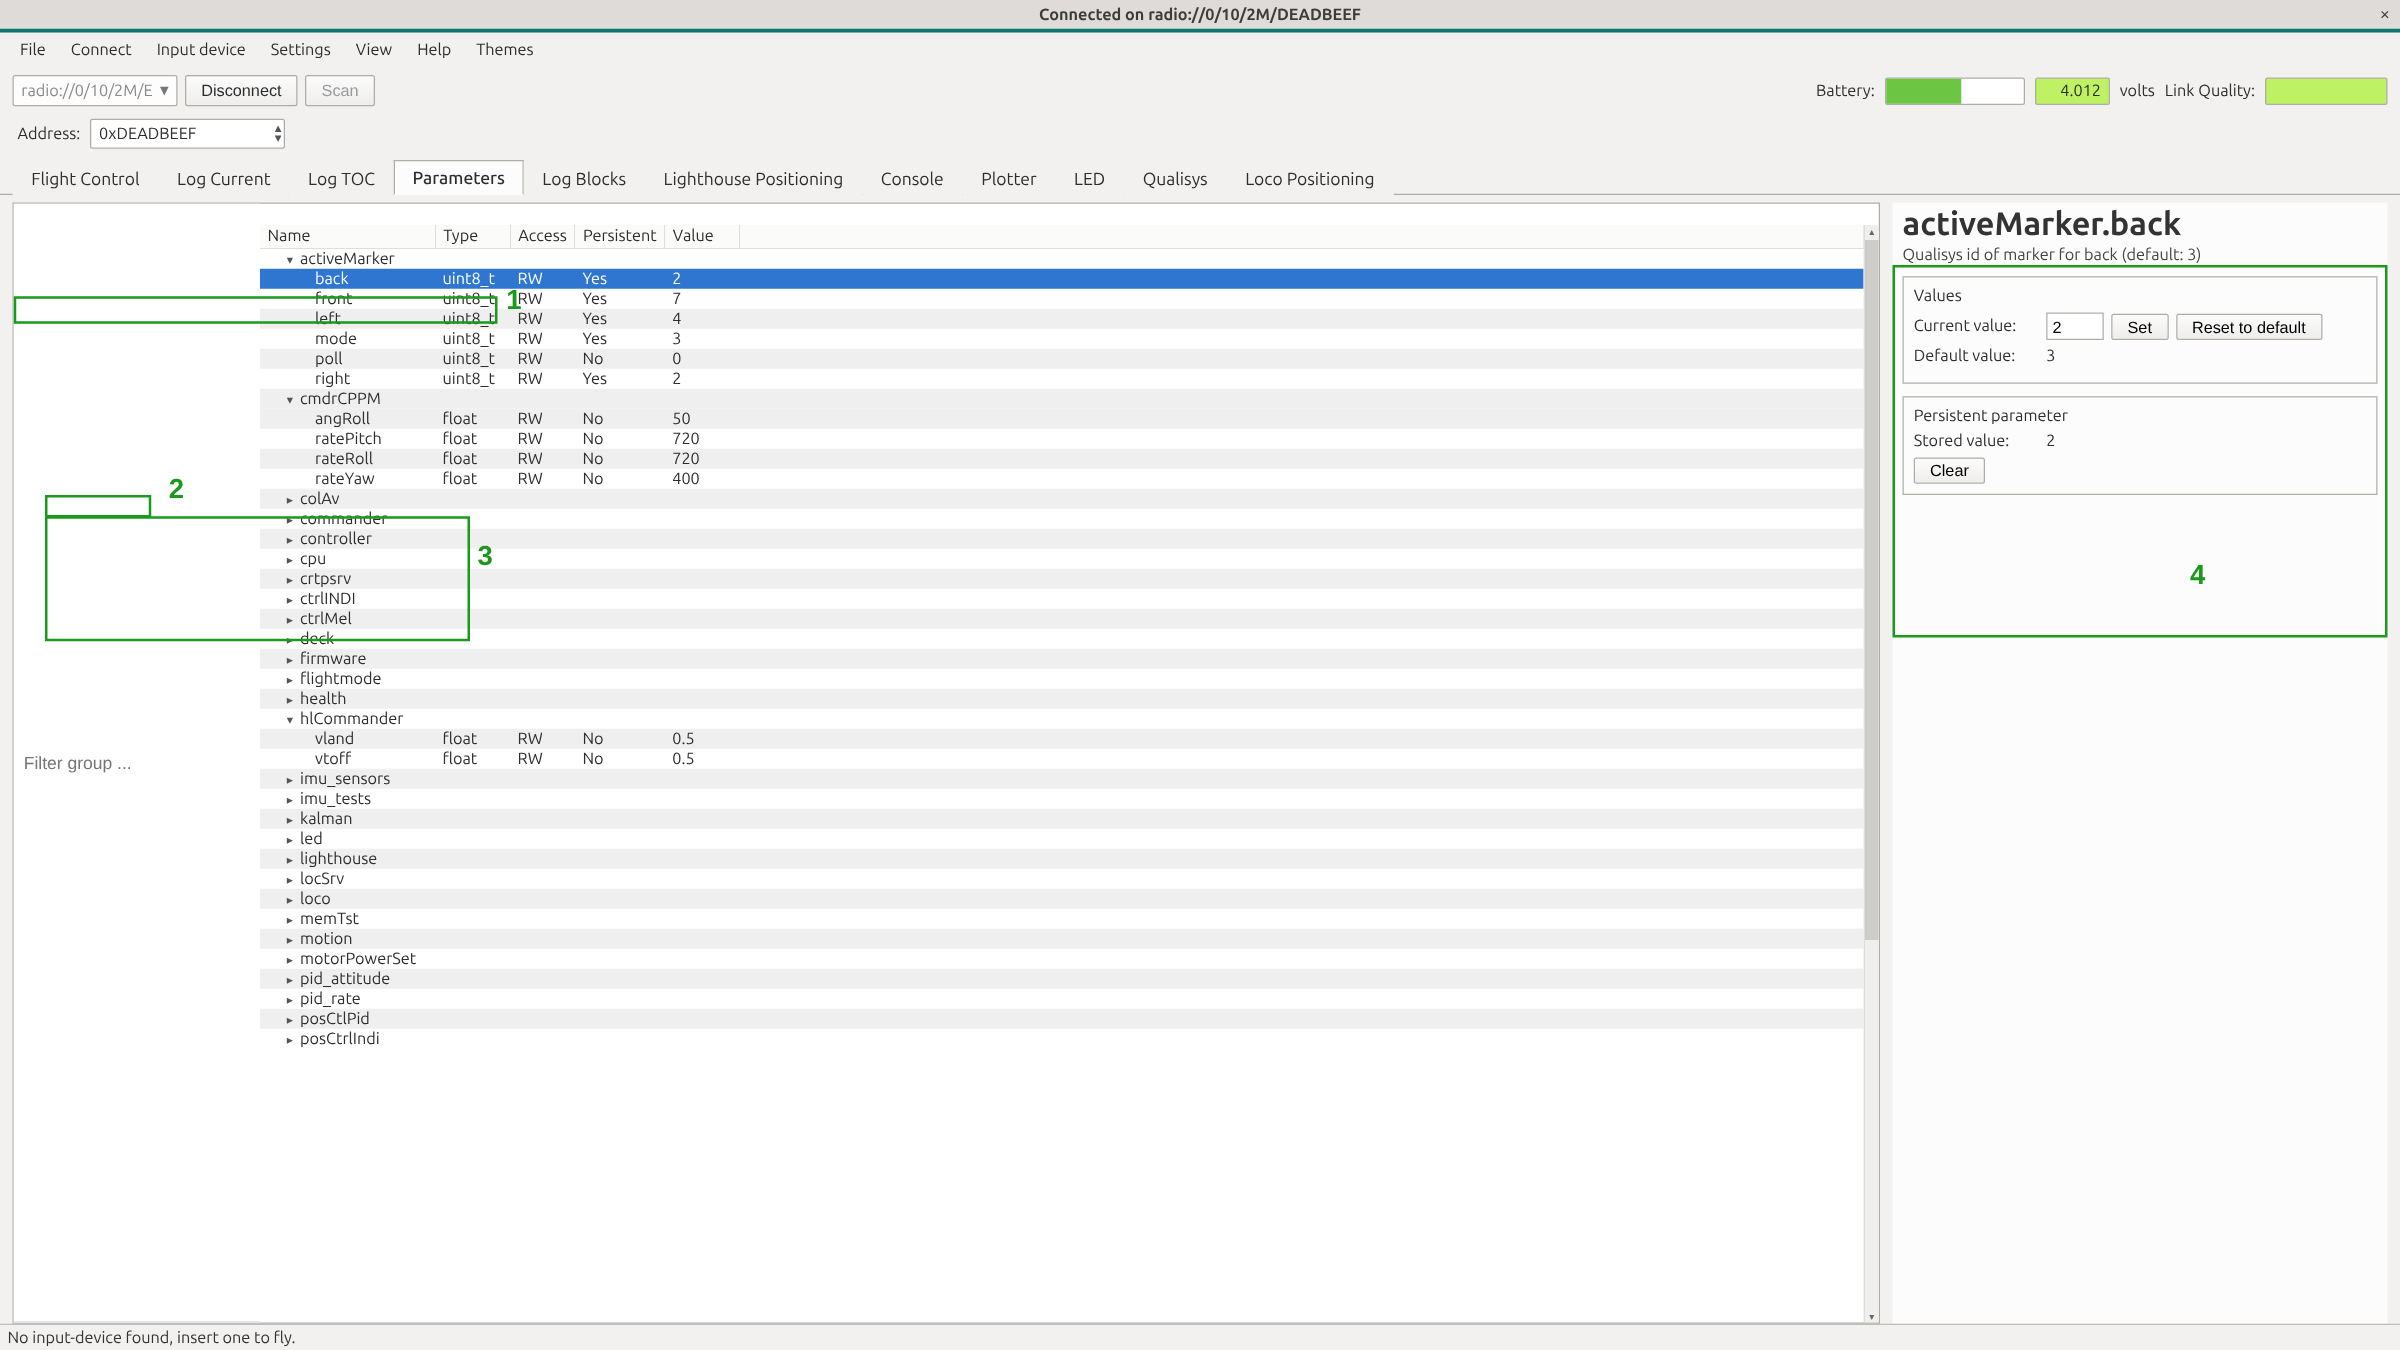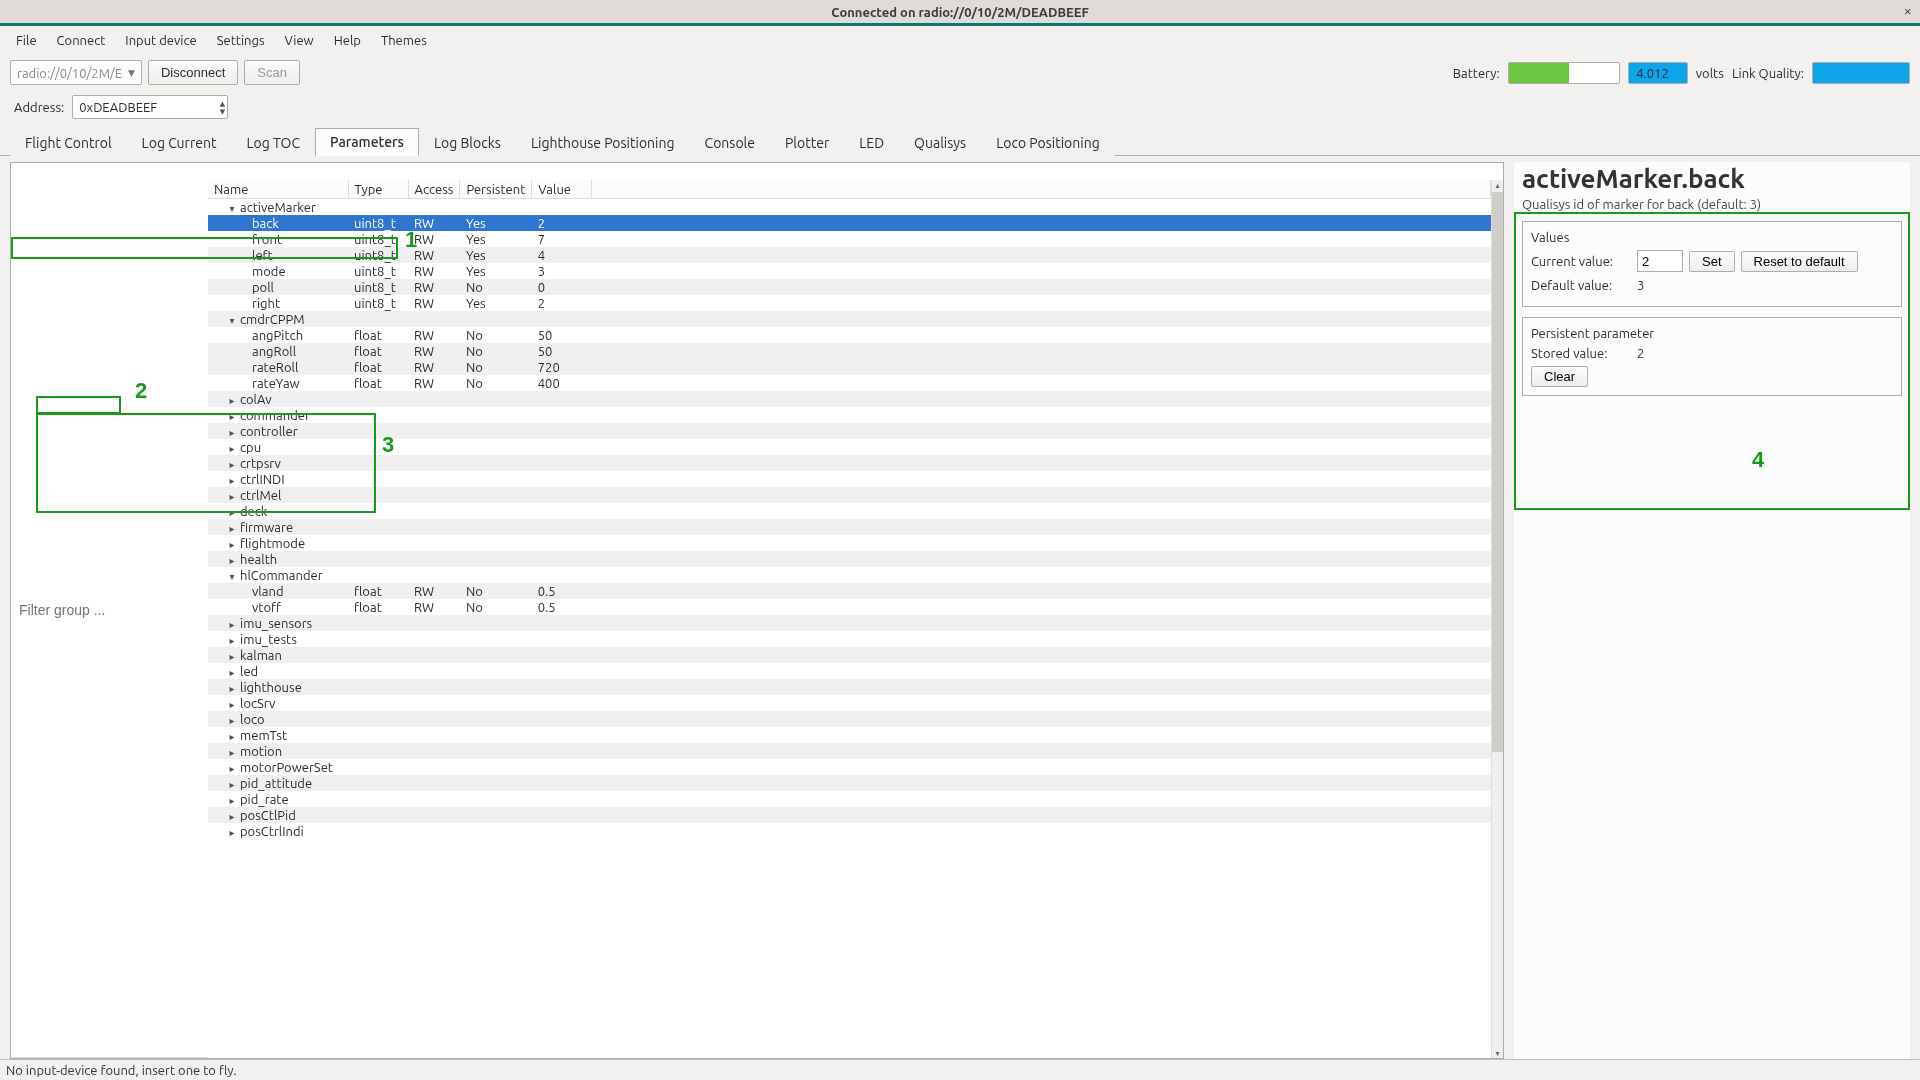--- a/index.html
+++ b/index.html
@@ -67,23 +67,23 @@
 button.btn:disabled { color: #9a9a9a; }
 .battery-bar {
   width: 112px; height: 22px; border: 1px solid #b0ada8;
   background: #fff; position: relative; border-radius: 2px;
 }
 .battery-bar .fill {
   position: absolute; left: 0; top: 0; bottom: 0;
   width: 55%; background: #6cc644;
 }
 .volt-box, .lq-box {
-  border: 1px solid #b0ada8; background: #0ea5e9; height: 22px; width: 60px;
+  border: 1px solid #b0ada8; background: #bef264; height: 22px; width: 60px;
   display: inline-flex; align-items: center; justify-content: flex-end;
-  padding: 0 18px; border-radius: 2px;
+  padding: 0 6px; border-radius: 2px;
 }
 .lq-box { width: 98px; }
 .addr-row { padding: 4px 14px 8px; display: flex; align-items: center; gap: 8px; }
 .spin {
   border: 1px solid #b0ada8; background: #fff; height: 24px; width: 156px;
   padding: 0 6px; display: inline-flex; align-items: center; font-size: 13px;
   position: relative; border-radius: 2px;
 }
 .spin .arrows {
   position: absolute; right: 2px; top: 1px; bottom: 1px;
@@ -328,34 +328,34 @@
                 <td></td>
               </tr>
               <tr class="alt group">
                 <td><span class="exp">▾</span>cmdrCPPM</td>
                 <td></td>
                 <td></td>
                 <td></td>
                 <td></td>
                 <td></td>
               </tr>
-              <tr class="param">
-                <td>angPitch</td>
-                <td>float</td>
-                <td>RW</td>
-                <td>No</td>
-                <td>50</td>
-                <td></td>
-              </tr>
               <tr class="alt param">
                 <td>angRoll</td>
                 <td>float</td>
                 <td>RW</td>
                 <td>No</td>
                 <td>50</td>
+                <td></td>
+              </tr>
+              <tr class="param">
+                <td>ratePitch</td>
+                <td>float</td>
+                <td>RW</td>
+                <td>No</td>
+                <td>720</td>
                 <td></td>
               </tr>
               <tr class="alt param">
                 <td>rateRoll</td>
                 <td>float</td>
                 <td>RW</td>
                 <td>No</td>
                 <td>720</td>
                 <td></td>
               </tr>

